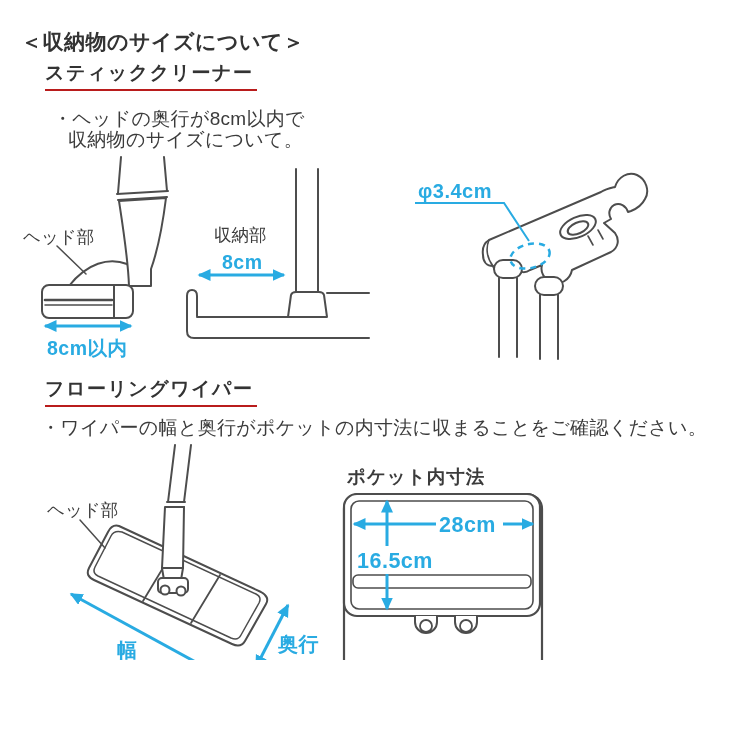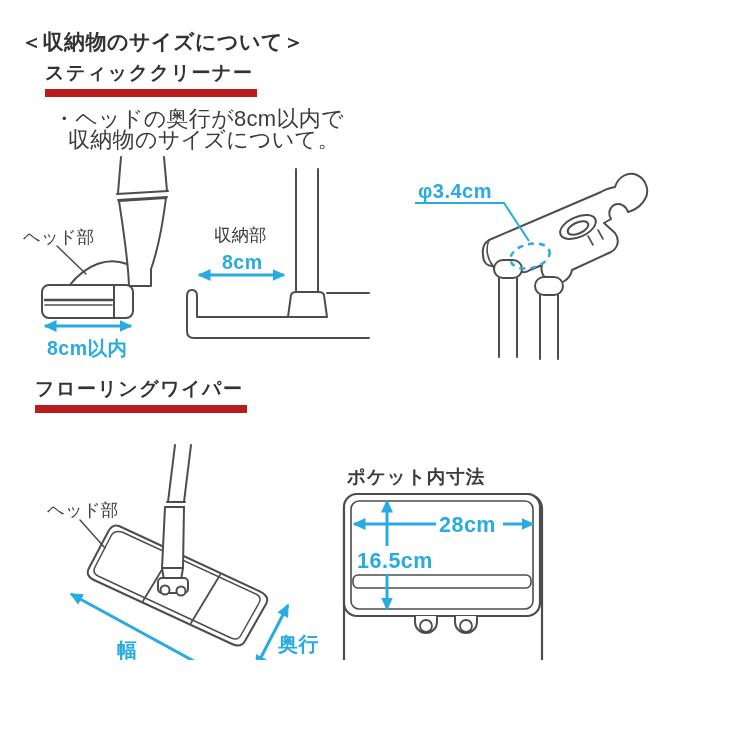--- a/index.html
+++ b/index.html
@@ -4,24 +4,24 @@
 <style>
   html,body{margin:0;padding:0;background:#fff;}
   .canvas{
     position:relative;width:740px;height:660px;background:#ffffff;
     font-family:"Liberation Sans","DejaVu Sans",sans-serif;overflow:hidden;margin-left:7px;
   }
   .abs{position:absolute;}
   .title{font-size:21px;font-weight:bold;color:#333;letter-spacing:.5px;white-space:nowrap;}
   .sec-heading{
     font-size:19px;font-weight:bold;color:#333;letter-spacing:1.5px;
-    border-bottom:8px solid #b91c1c;padding:0 3px 3px 0;display:inline-block;white-space:nowrap;
+    border-bottom:2px solid #b91c1c;padding:0 3px 3px 0;display:inline-block;white-space:nowrap;
   }
   .maker-note{font-size:15.5px;color:#3b3b3b;white-space:nowrap;}
-  .note{font-size:22px;color:#3b3b3b;line-height:21px;letter-spacing:.3px;white-space:nowrap;}
+  .note{font-size:19px;color:#3b3b3b;line-height:21px;letter-spacing:.3px;white-space:nowrap;}
   .note .indent{padding-left:15px;}
   svg text{font-family:"Liberation Sans","DejaVu Sans",sans-serif;}
   .lbl{fill:#3b3b3b;font-size:17.5px;}
   .pocket-head{fill:#3b3b3b;font-size:18.5px;font-weight:bold;letter-spacing:1px;}
   .dim{fill:#29abe2;font-weight:bold;}
   .d19{font-size:19.5px;letter-spacing:.5px;}
   .d20{font-size:20px;letter-spacing:.5px;}
   .d21{font-size:21.5px;letter-spacing:.5px;}
 </style>
 </head>
@@ -100,21 +100,22 @@
       <line x1="97" y1="113" x2="97" y2="192"></line>
       <line x1="115" y1="113" x2="115" y2="192"></line>
       <line x1="138" y1="130" x2="138" y2="194"></line>
       <line x1="156" y1="130" x2="156" y2="194"></line>
     </g>
     <ellipse cx="128" cy="91" rx="20" ry="12" transform="rotate(-14 128 91)" fill="none" stroke="#29abe2" stroke-width="2.5" stroke-dasharray="6 5"></ellipse>
     <path d="M13,38 L102,38 L127,76" stroke="#29abe2" stroke-width="2" fill="none"></path>
     <text x="16" y="33" class="dim d20">φ3.4cm</text>
   </svg>
 
-  <div class="abs sec-heading" style="left:28px;top:376px;">フローリングワイパー</div>
+  <div class="abs sec-heading" style="left:38px;top:376px;">フローリングワイパー</div>
+  <div class="abs note" style="left:34px;top:417px;">・ワイパーの幅と奥行がポケットの内寸法に収まることをご確認ください。</div>
 
   <svg class="abs" style="left:30px;top:440px;" width="300" height="260" viewBox="0 0 300 260">
     <defs>
       <marker id="ah-d" markerUnits="userSpaceOnUse" markerWidth="14" markerHeight="13" refX="11.5" refY="6" orient="auto-start-reverse">
         <path d="M0,0 L13,6 L0,12 Z" fill="#29abe2"></path>
       </marker>
     </defs>
     <g stroke="#4d4d4d" stroke-width="2" fill="none" stroke-linecap="round" stroke-linejoin="round">
       <path fill="#fff" d="M82,86 L224,152 Q233,157 229,164 L208,201 Q204,208 195,204 L57,140 Q48,136 52,128 L71,92 Q75,84 82,86 Z"></path>
       <path stroke-width="1.5" d="M85,92 L219,154 Q225,157 222,163 L204,195 Q201,201 194,198 L61,136 Q55,133 58,127 L74,96 Q77,90 85,92 Z"></path>

